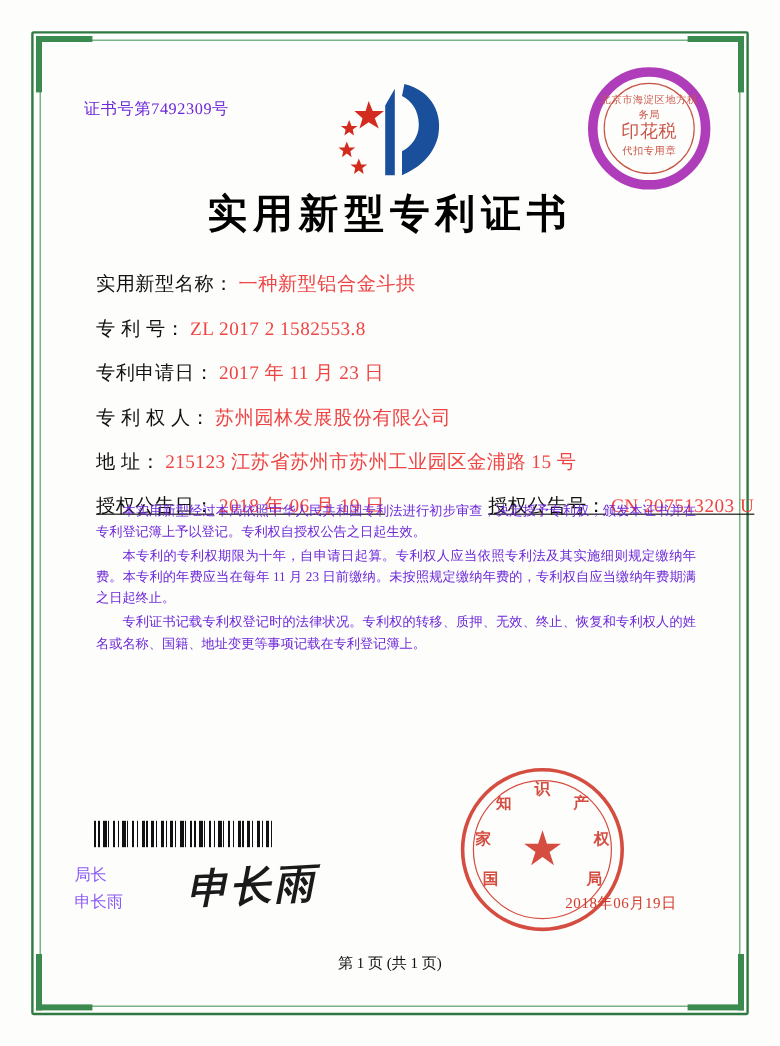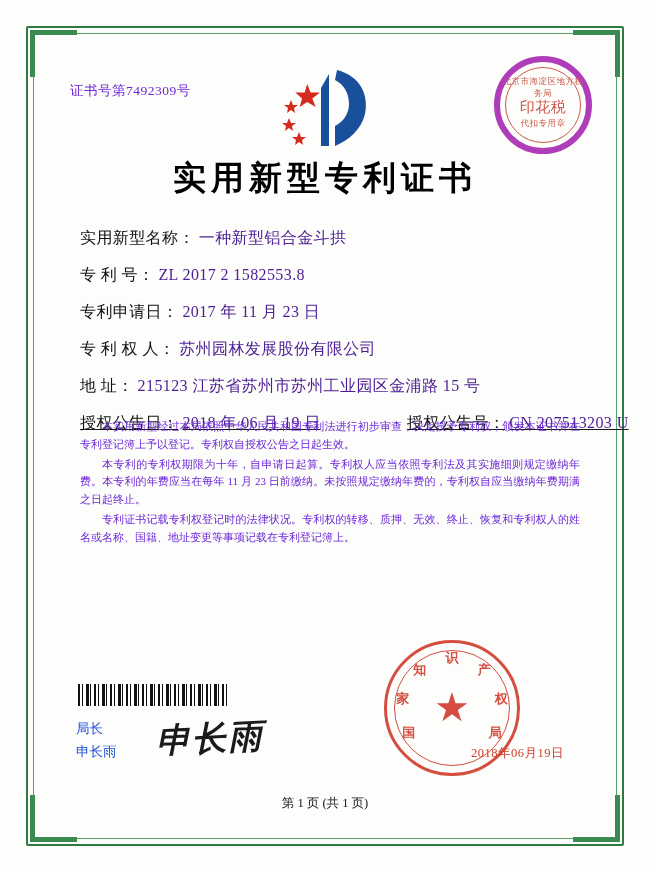--- a/index.html
+++ b/index.html
@@ -67,21 +67,21 @@
   }
 
   
   .seal-top {
     position: absolute;
     right: 10px;
     top: 8px;
     width: 86px;
     height: 86px;
     border-radius: 50%;
-    border: 6px solid #a21caf;
+    border: 8px solid #a21caf;
     color: #c0392b;
     opacity: .85;
   }
   .seal-top .ring {
     position: absolute;
     inset: 5px;
     border-radius: 50%;
     border: 1px solid #c0392b;
   }
   .seal-top .t1, .seal-top .t2, .seal-top .t3 {
@@ -119,21 +119,21 @@
     display: flex;
     align-items: baseline;
     margin-bottom: 21px;
     white-space: nowrap;
   }
   .field-label {
     color: #111;
     letter-spacing: 0.4px;
   }
   .field-value {
-    color: #4c1d95;
+    color: #ef4444;
     margin-left: 4px;
     letter-spacing: 0.4px;
   }
   .field-row.double {
     justify-content: flex-start;
     text-decoration: underline;
   }
   .right-group {
     margin-left: 86px;
     display: flex;
@@ -165,25 +165,25 @@
     background:
       repeating-linear-gradient(to right,
         #111 0px, #111 2px, #fff 2px, #fff 4px,
         #111 4px, #111 5px, #fff 5px, #fff 8px,
         #111 8px, #111 11px, #fff 11px, #fff 12px,
         #111 12px, #111 13px, #fff 13px, #fff 16px);
   }
 
   .signature-block {
     position: absolute;
-    left: 28px;
+    left: 14px;
     bottom: 60px;
     font-size: 13.5px;
     line-height: 1.7;
-    color: #1d4ed8;
+    color: #8b5cf6;
   }
   .handwriting {
     position: absolute;
     left: 108px;
     bottom: 62px;
     font-size: 34px;
     font-family: "DejaVu Serif", serif;
     font-style: italic;
     font-weight: bold;
     color: #1a1a1a;

